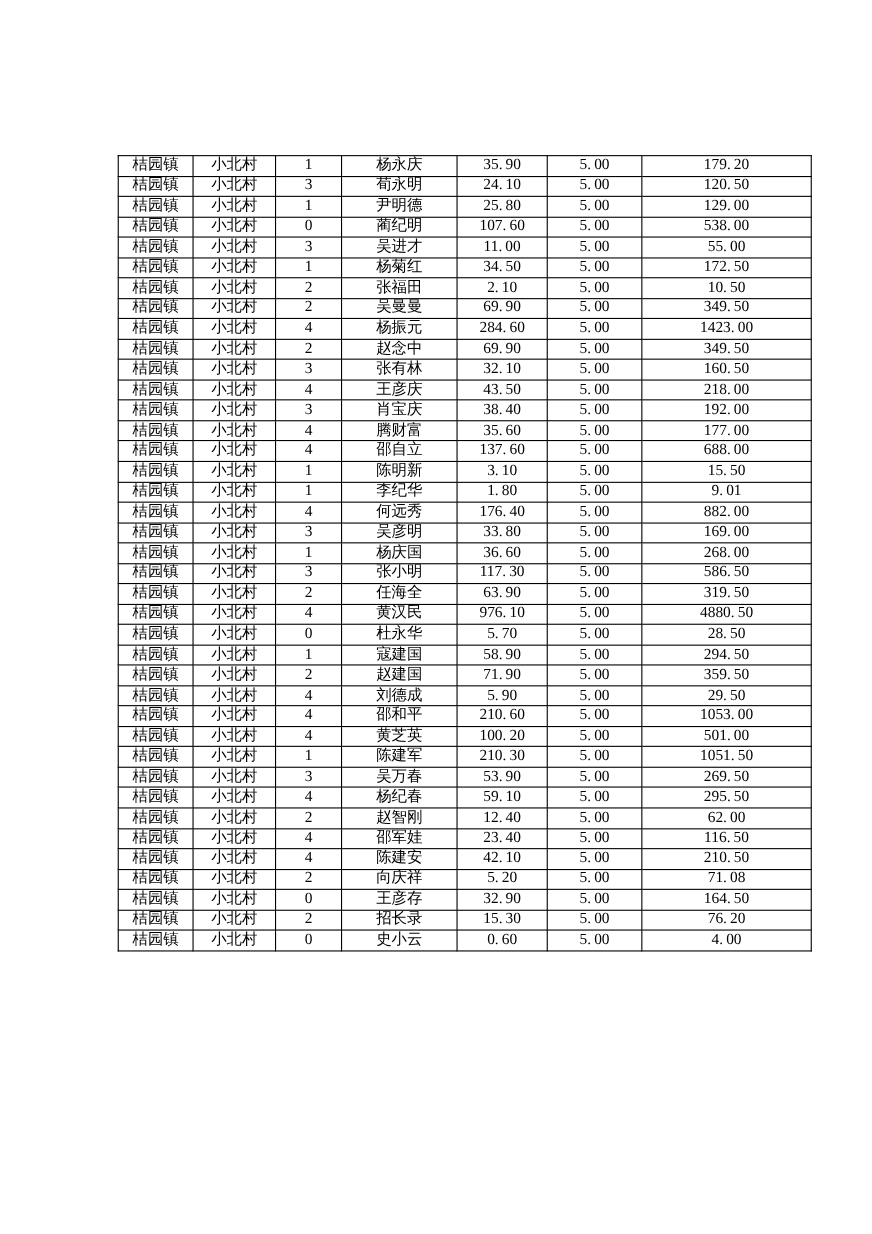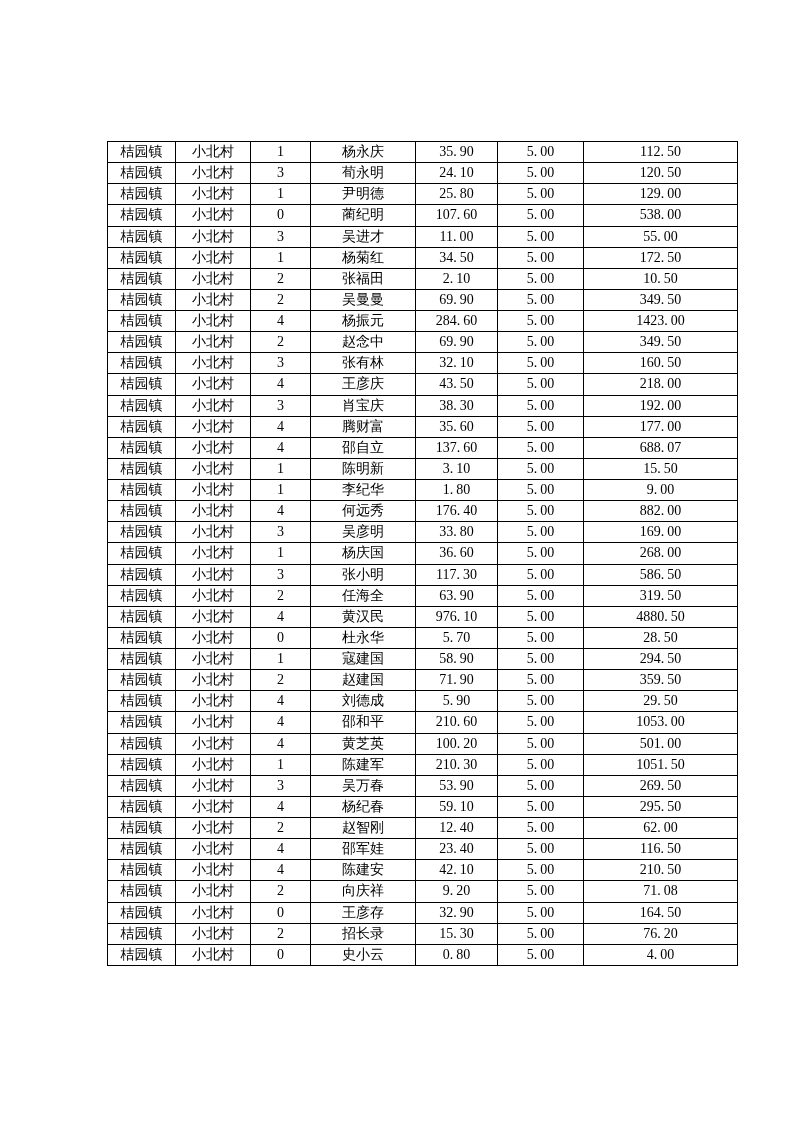--- a/index.html
+++ b/index.html
@@ -13,21 +13,21 @@
     height: 1122px;
     background: #ffffff;
     overflow: hidden;
     font-family: "Liberation Serif", "DejaVu Serif", serif;
   }
   table.doc-table {
     position: absolute;
     left: 107px;
     top: 141px;
     width: 630px;
-    height: 825px;
+    height: 724px;
     border-collapse: collapse;
     table-layout: fixed;
   }
   table.doc-table td {
     border: 1px solid #000000;
     padding: 0;
     margin: 0;
     text-align: center;
     vertical-align: middle;
     font-size: 14px;
@@ -52,21 +52,21 @@
       <col style="width:154px">
     </colgroup>
     <tbody>
         <tr>
           <td>桔园镇</td>
           <td>小北村</td>
           <td>1</td>
           <td>杨永庆</td>
           <td>35. 90</td>
           <td>5. 00</td>
-          <td>112. 50</td>
+          <td>179. 20</td>
         </tr>
         <tr>
           <td>桔园镇</td>
           <td>小北村</td>
           <td>3</td>
           <td>荀永明</td>
           <td>24. 10</td>
           <td>5. 00</td>
           <td>120. 50</td>
         </tr>
@@ -158,59 +158,59 @@
           <td>王彦庆</td>
           <td>43. 50</td>
           <td>5. 00</td>
           <td>218. 00</td>
         </tr>
         <tr>
           <td>桔园镇</td>
           <td>小北村</td>
           <td>3</td>
           <td>肖宝庆</td>
-          <td>38. 30</td>
+          <td>38. 40</td>
           <td>5. 00</td>
           <td>192. 00</td>
         </tr>
         <tr>
           <td>桔园镇</td>
           <td>小北村</td>
           <td>4</td>
           <td>腾财富</td>
           <td>35. 60</td>
           <td>5. 00</td>
           <td>177. 00</td>
         </tr>
         <tr>
           <td>桔园镇</td>
           <td>小北村</td>
           <td>4</td>
           <td>邵自立</td>
           <td>137. 60</td>
           <td>5. 00</td>
-          <td>688. 07</td>
+          <td>688. 00</td>
         </tr>
         <tr>
           <td>桔园镇</td>
           <td>小北村</td>
           <td>1</td>
           <td>陈明新</td>
           <td>3. 10</td>
           <td>5. 00</td>
           <td>15. 50</td>
         </tr>
         <tr>
           <td>桔园镇</td>
           <td>小北村</td>
           <td>1</td>
           <td>李纪华</td>
           <td>1. 80</td>
           <td>5. 00</td>
-          <td>9. 00</td>
+          <td>9. 01</td>
         </tr>
         <tr>
           <td>桔园镇</td>
           <td>小北村</td>
           <td>4</td>
           <td>何远秀</td>
           <td>176. 40</td>
           <td>5. 00</td>
           <td>882. 00</td>
         </tr>
@@ -365,21 +365,21 @@
           <td>陈建安</td>
           <td>42. 10</td>
           <td>5. 00</td>
           <td>210. 50</td>
         </tr>
         <tr>
           <td>桔园镇</td>
           <td>小北村</td>
           <td>2</td>
           <td>向庆祥</td>
-          <td>9. 20</td>
+          <td>5. 20</td>
           <td>5. 00</td>
           <td>71. 08</td>
         </tr>
         <tr>
           <td>桔园镇</td>
           <td>小北村</td>
           <td>0</td>
           <td>王彦存</td>
           <td>32. 90</td>
           <td>5. 00</td>
@@ -392,19 +392,19 @@
           <td>招长录</td>
           <td>15. 30</td>
           <td>5. 00</td>
           <td>76. 20</td>
         </tr>
         <tr>
           <td>桔园镇</td>
           <td>小北村</td>
           <td>0</td>
           <td>史小云</td>
-          <td>0. 80</td>
+          <td>0. 60</td>
           <td>5. 00</td>
           <td>4. 00</td>
         </tr>
       </tbody>
   </table>
 </div>
 
 </body></html>

